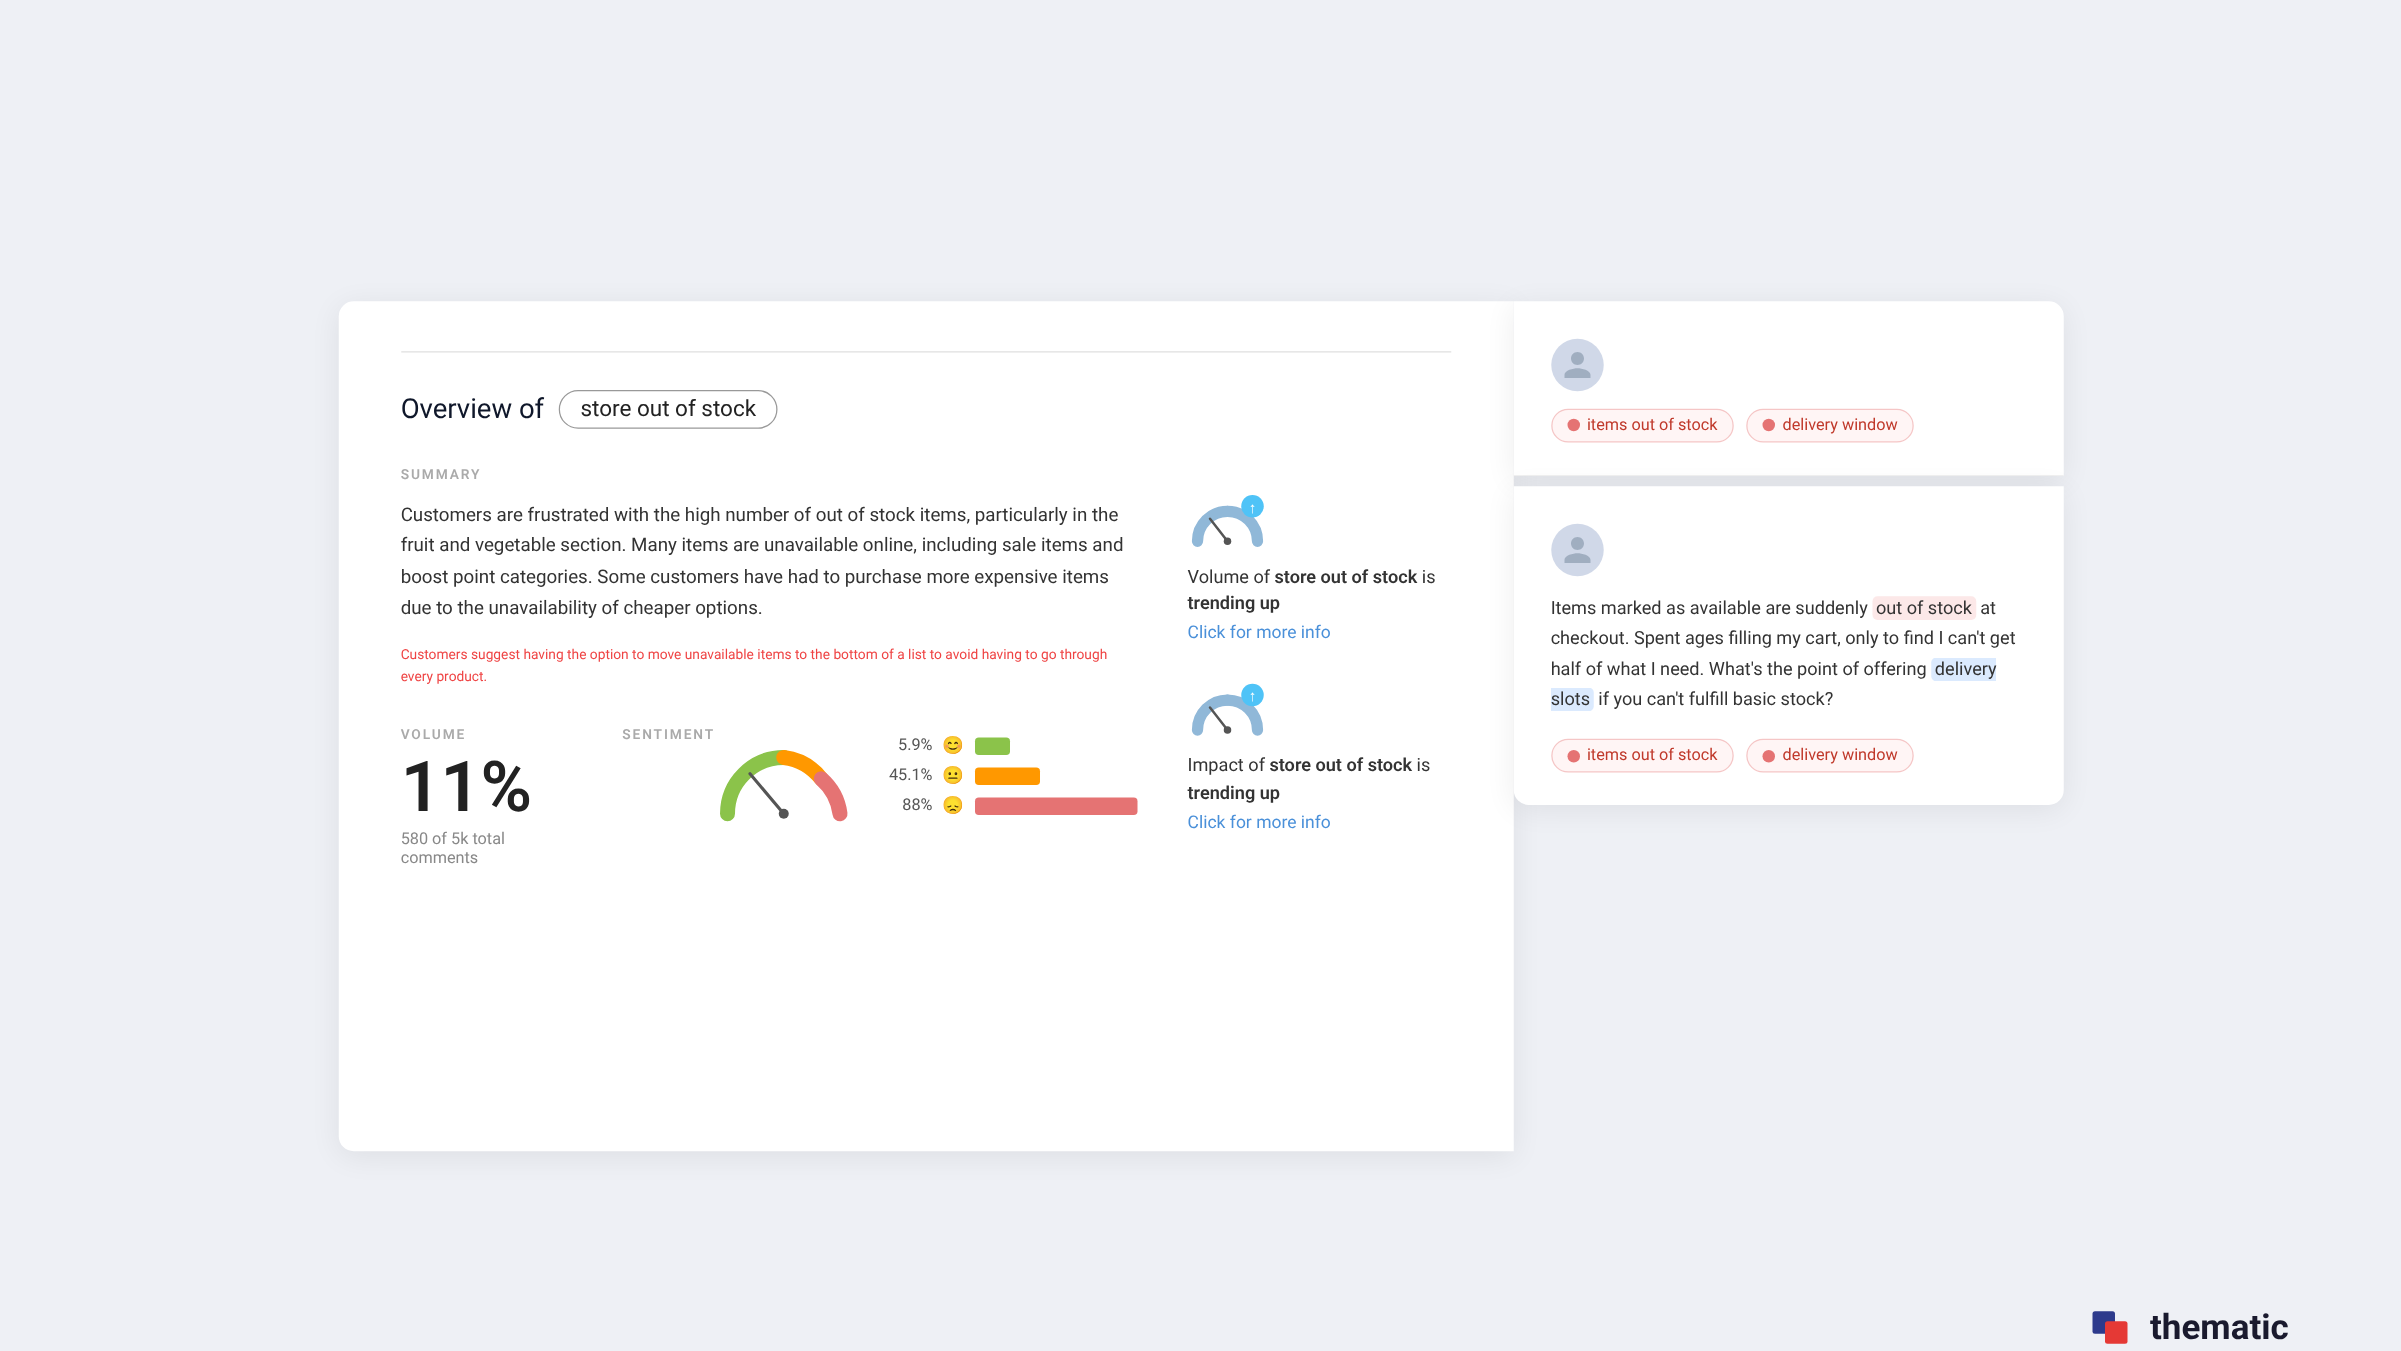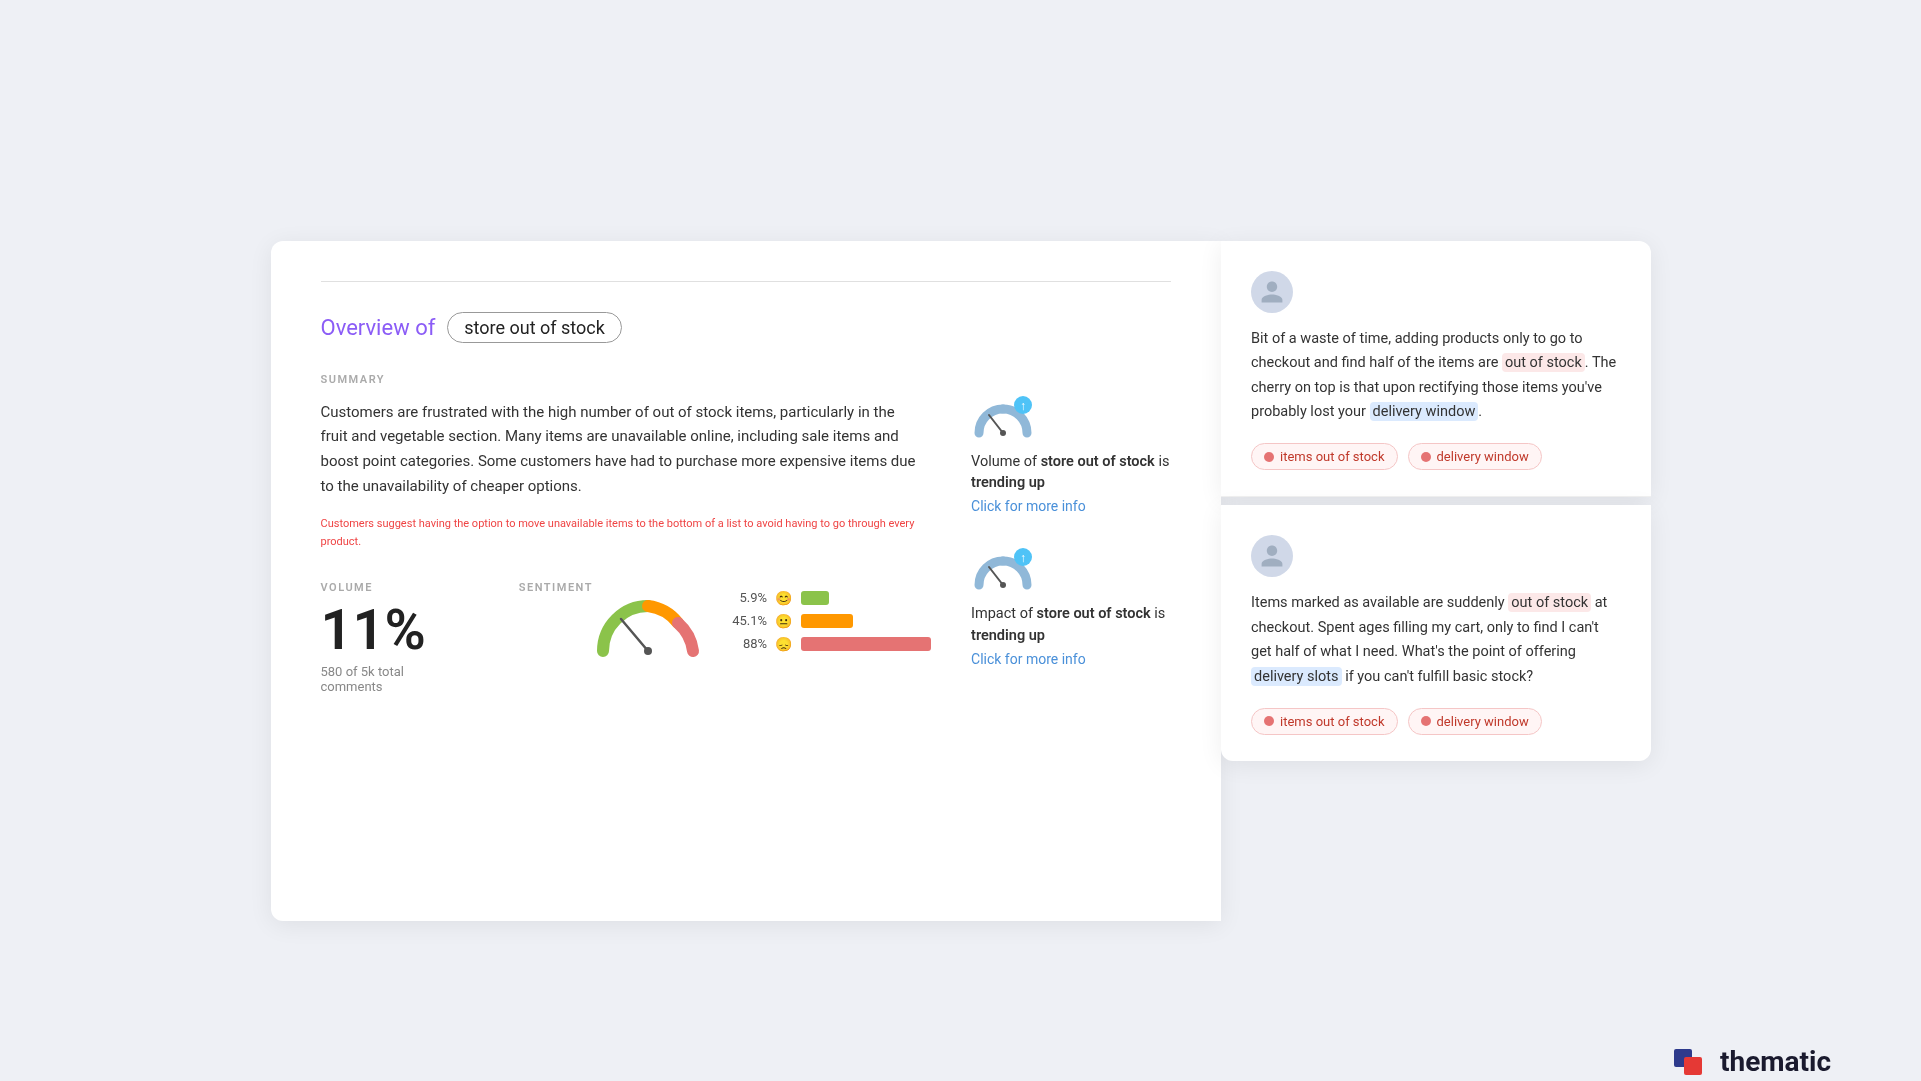--- a/index.html
+++ b/index.html
@@ -34,21 +34,21 @@
     }
     .overview-title {
       display: flex;
       align-items: center;
       gap: 12px;
       margin-bottom: 30px;
     }
     .overview-label {
       font-size: 22px;
       font-weight: 400;
-      color: #8b5cf6;
+      color: #0f172a;
     }
     .topic-badge {
       border: 1.5px solid #999;
       border-radius: 20px;
       padding: 4px 16px;
       font-size: 18px;
       color: #222;
       font-weight: 400;
     }
     .section-label {
@@ -68,21 +68,21 @@
     }
     .summary-text2 {
       font-size: 11px;
       line-height: 1.65;
       color: #ef4444;
       margin-bottom: 30px;
       max-width: 600px;
     }
     .metrics-row {
       display: flex;
-      gap: 93px;
+      gap: 72px;
       align-items: flex-start;
       margin-top: 10px;
     }
     
     .volume-section {}
     .volume-section .section-label { margin-bottom: 8px; }
     .volume-big {
       font-size: 56px;
       font-weight: 600;
       color: #222;
@@ -378,23 +378,20 @@
     </div>
 
     <div class="right-panels">
 
       <div class="review-card">
         <div class="avatar">
           <svg viewBox="0 0 24 24">
             <path d="M12 12c2.7 0 4.8-2.1 4.8-4.8S14.7 2.4 12 2.4 7.2 4.5 7.2 7.2 9.3 12 12 12zm0 2.4c-3.2 0-9.6 1.6-9.6 4.8v2.4h19.2v-2.4c0-3.2-6.4-4.8-9.6-4.8z"></path>
           </svg>
         </div>
-        <p class="review-text">
-          Bit of a waste of time, adding products only to go to checkout and find half of the items are <span class="highlight-red">out of stock</span>. The cherry on top is that upon rectifying those items you've probably lost your <span class="highlight-blue">delivery window</span>.
-        </p>
         <div class="tags-row">
           <div class="tag">
             <span class="tag-dot"></span>
             <span>items out of stock</span>
           </div>
           <div class="tag">
             <span class="tag-dot"></span>
             <span>delivery window</span>
           </div>
         </div>

